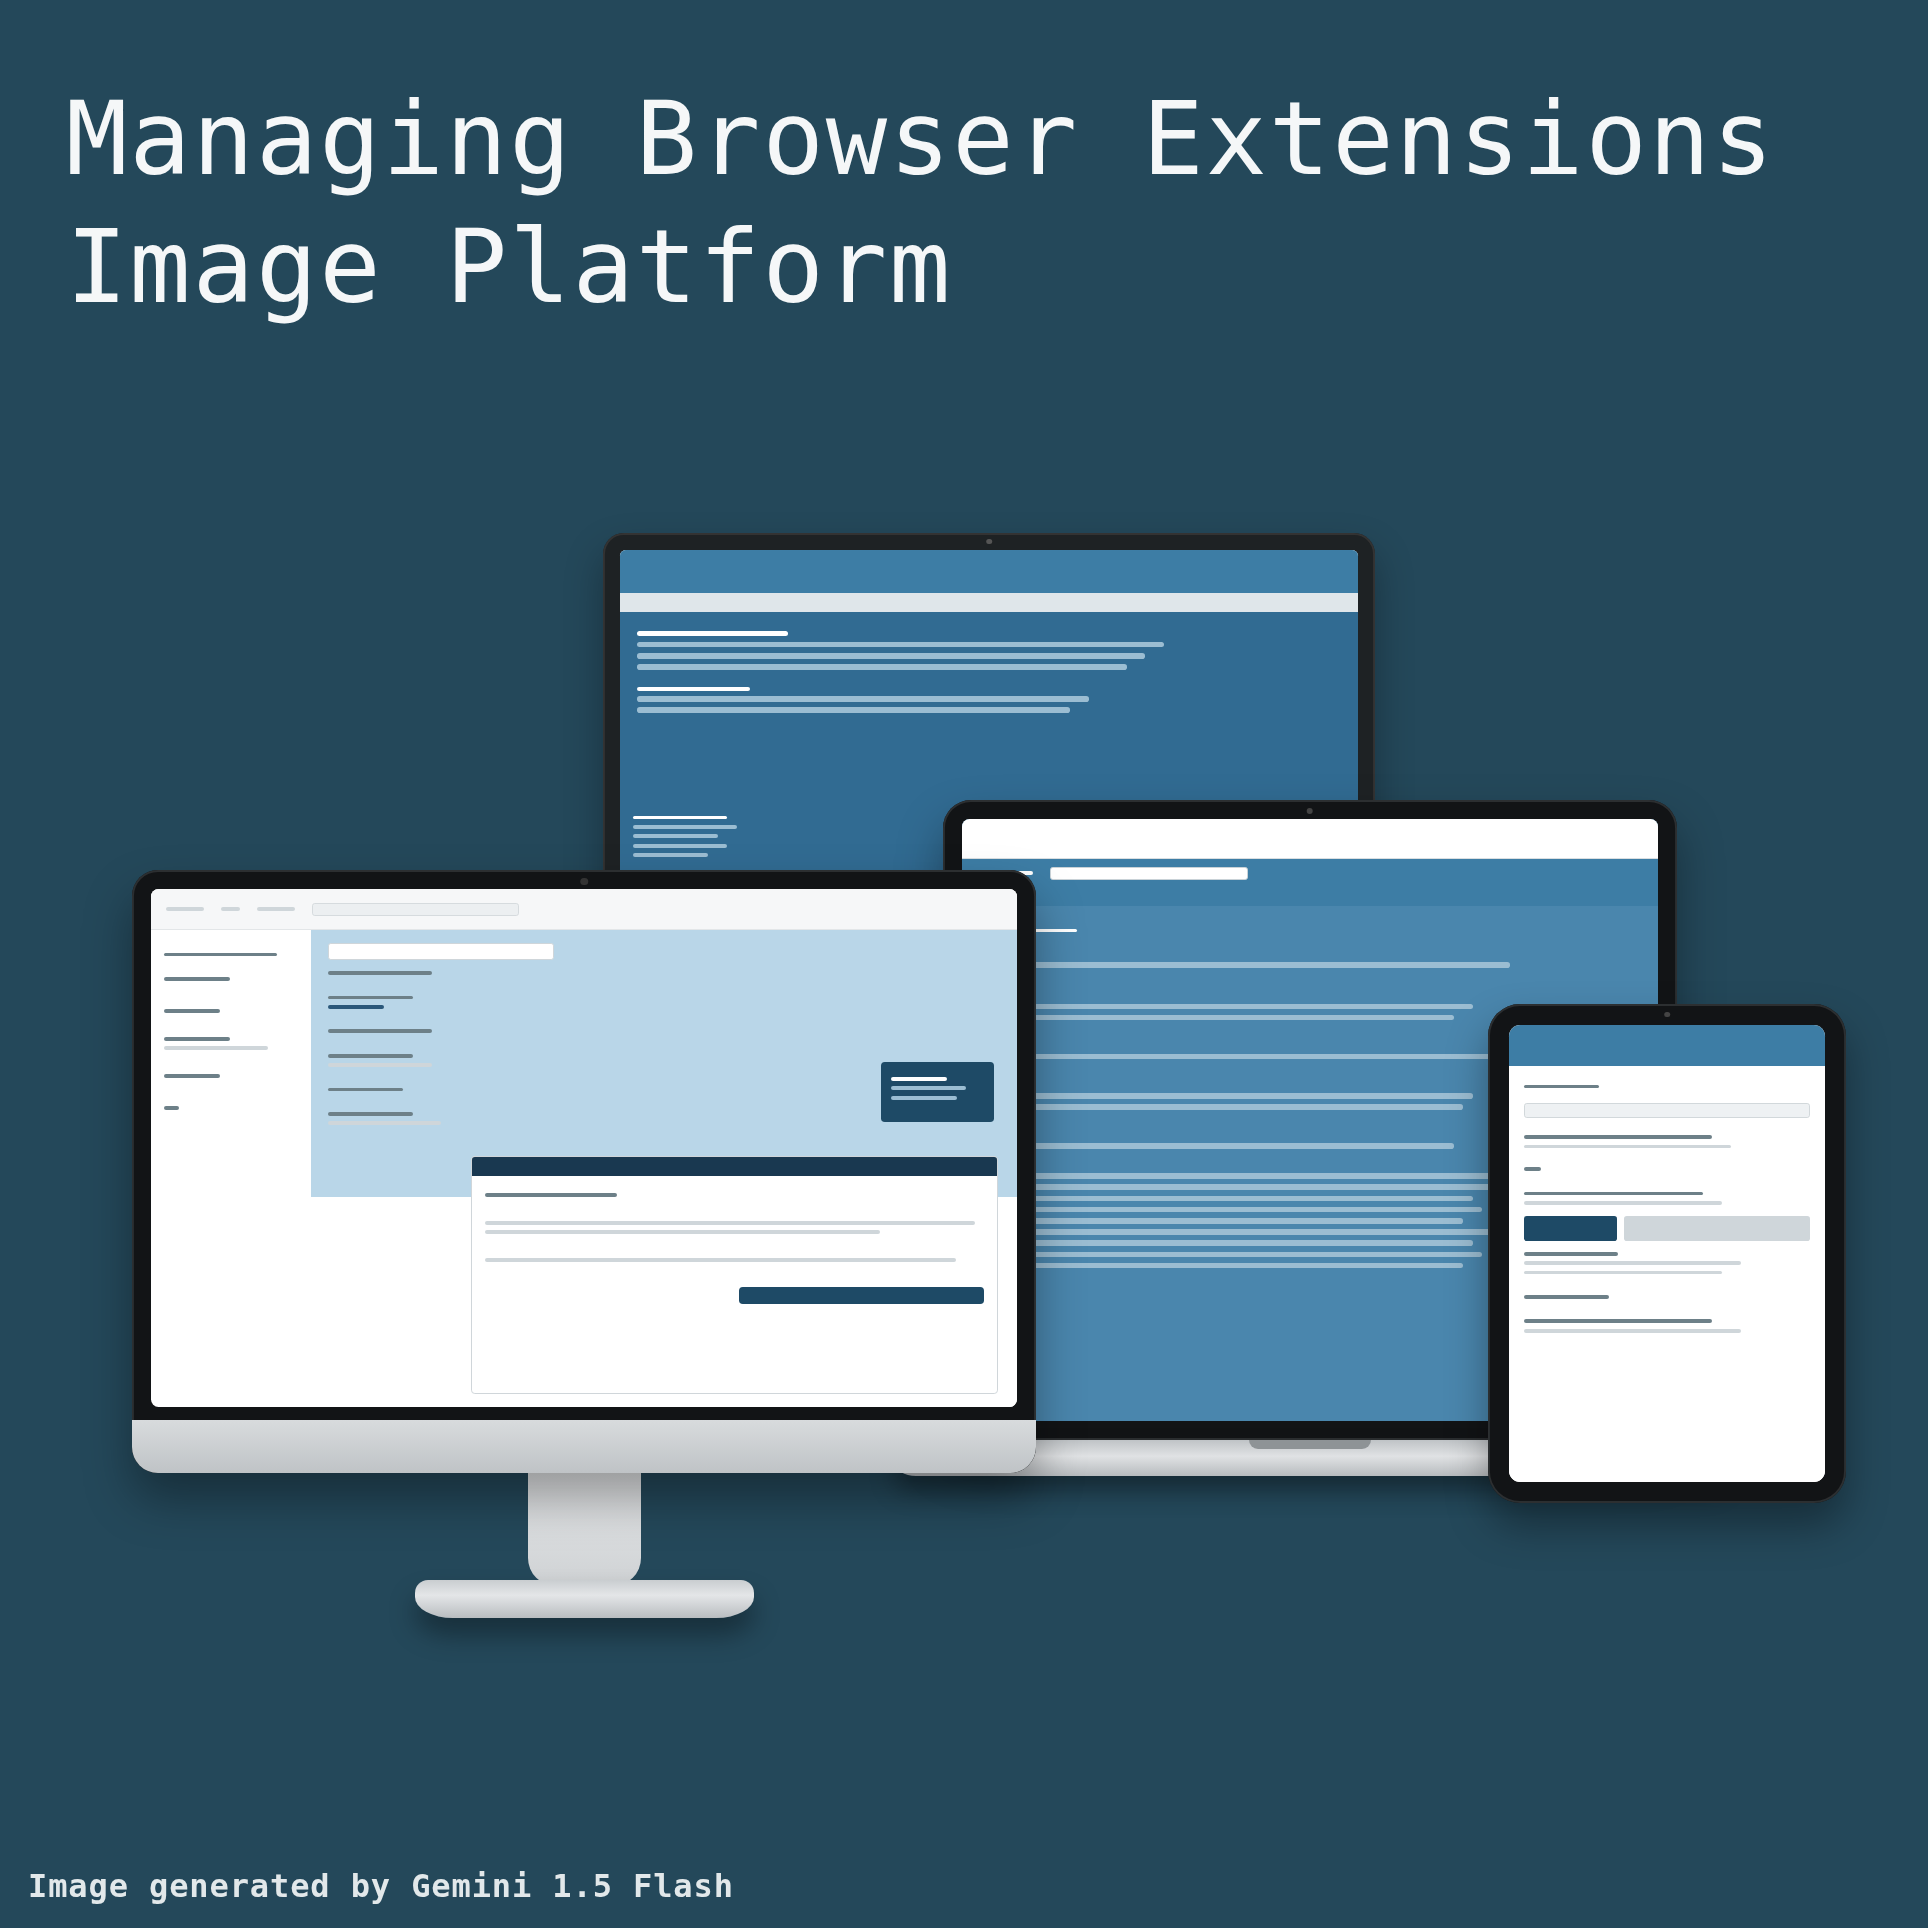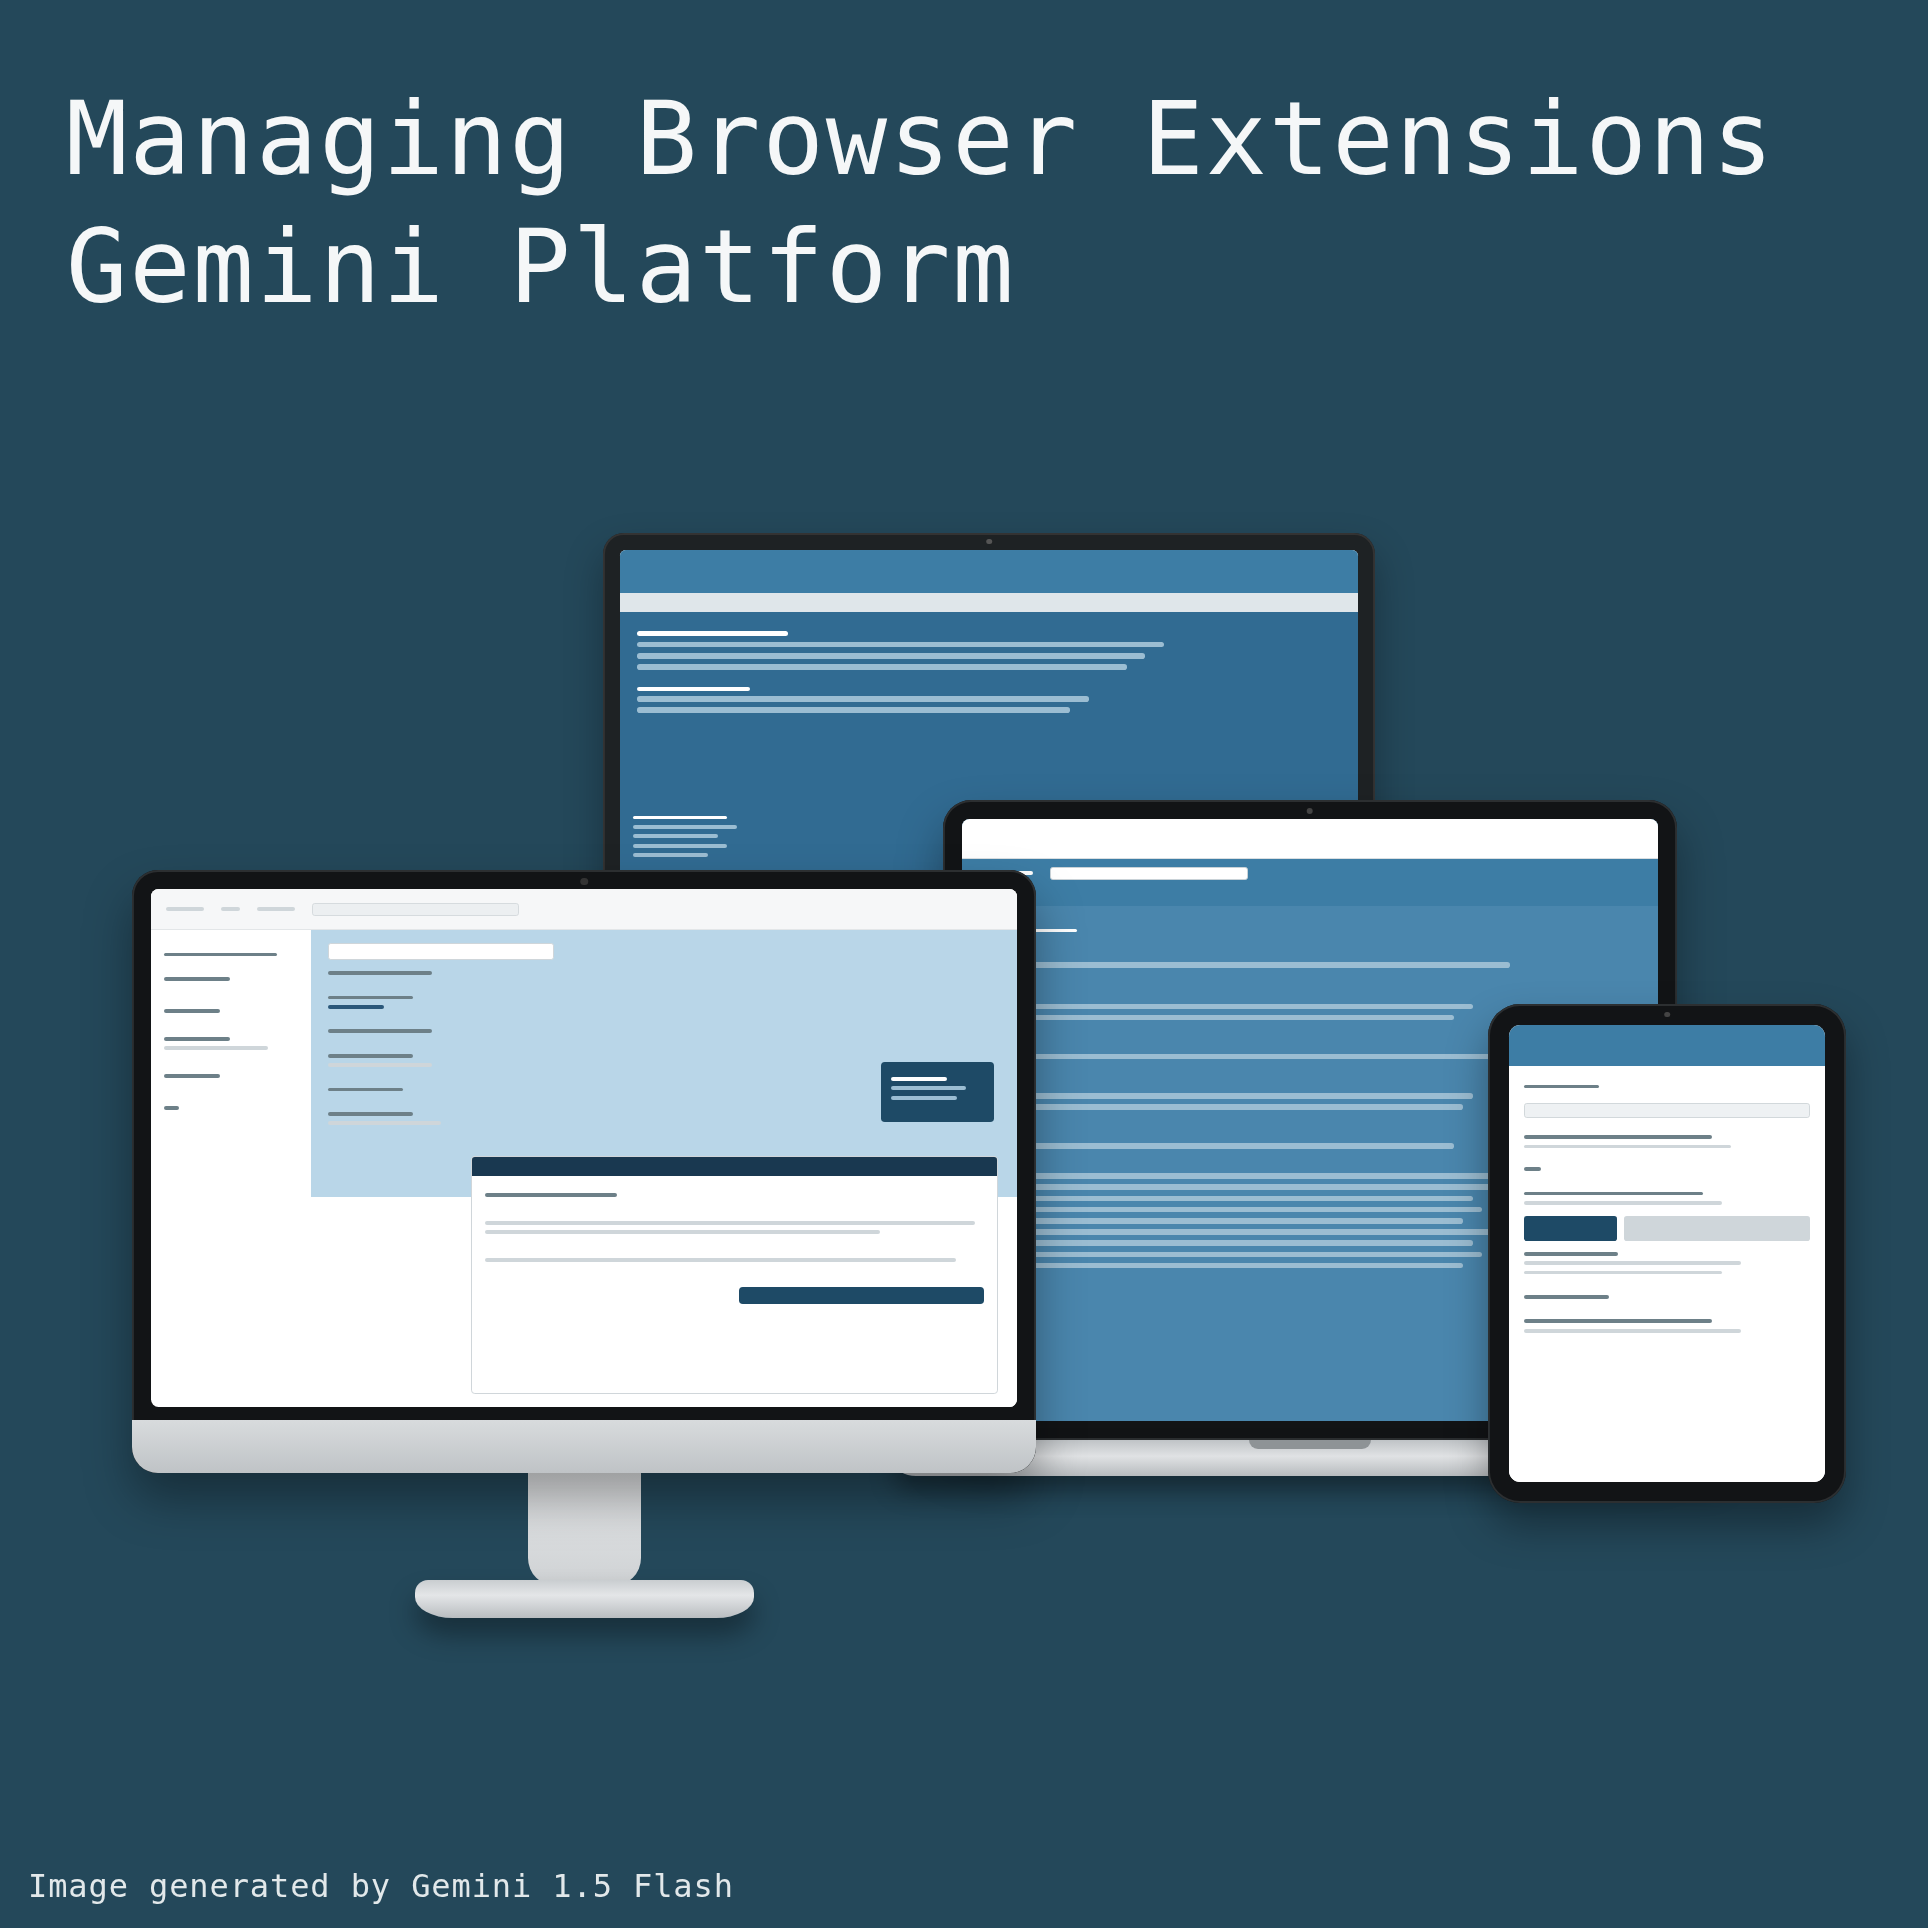--- a/index.html
+++ b/index.html
@@ -21,21 +21,21 @@
     font-weight: 300;
     white-space: pre;
   }
   .footer-caption {
     position: absolute;
     left: 28px;
     bottom: 22.6px;
     font-size: 32px;
     letter-spacing: 0.9px;
     color: #e2e8ea;
-    font-weight: 400;
+    font-weight: 700;
   }
   .stage {
     position: absolute;
     left: 0; top: 0; width: 1928px; height: 1928px;
   }
   .device { position: absolute; }
 
   
   .imac { left: 132px; top: 870px; width: 904px; }
   .imac .frame {
@@ -201,21 +201,21 @@
   
   .rear   { z-index: 1; }
   .laptop { z-index: 2; }
   .imac   { z-index: 3; }
   .tablet { z-index: 4; }
 </style>
 </head>
 <body>
 
 <div class="heading"><span>Managing Browser Extensions</span>
-<span>Gemini Platform</span></div>
+<span>Image Platform</span></div>
 
 <div class="stage">
 
   <div class="device rear">
     <div class="frame">
       <span class="camera"></span>
       <div class="screen">
         <div class="rear-top"></div>
         <div class="rear-strip"></div>
         <div class="rear-body">

